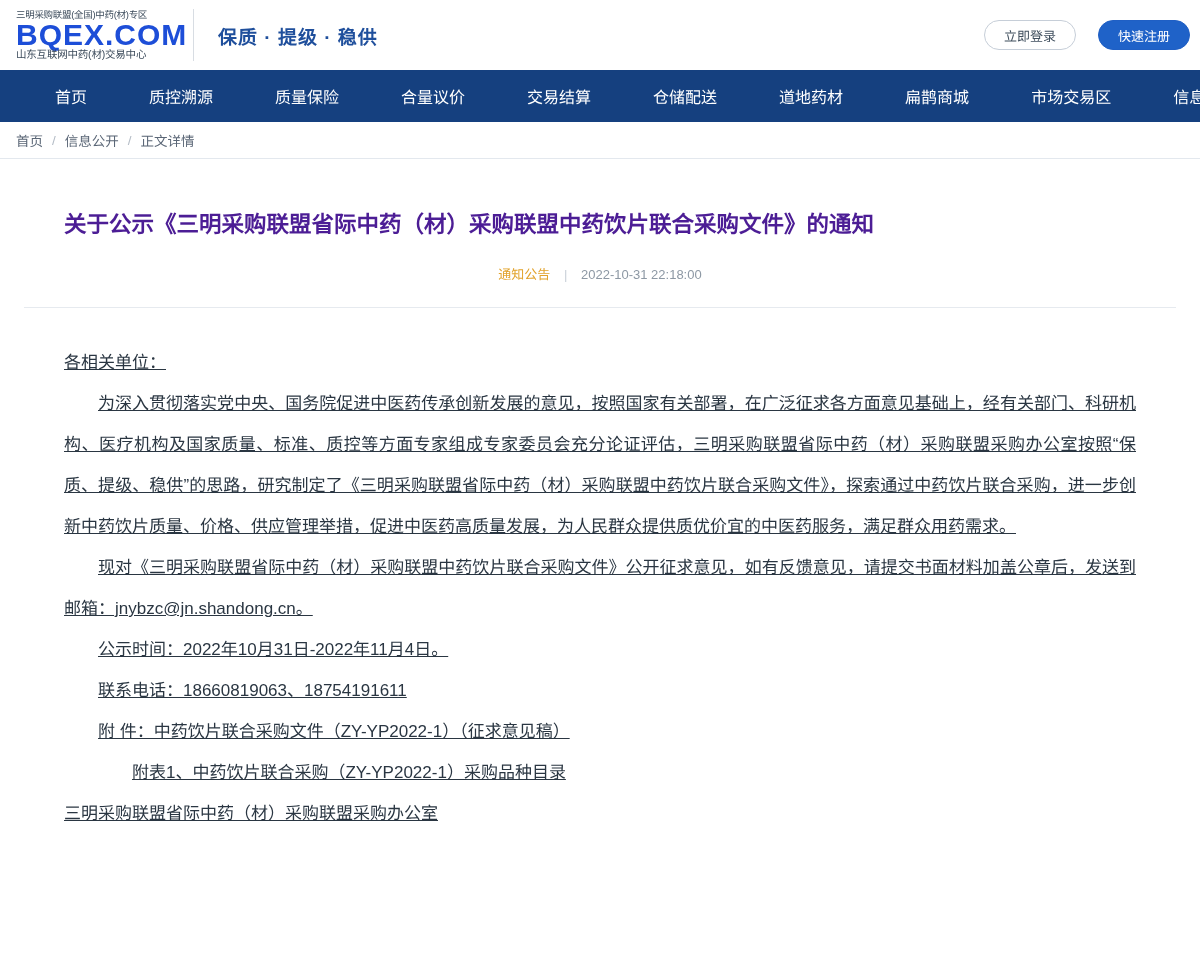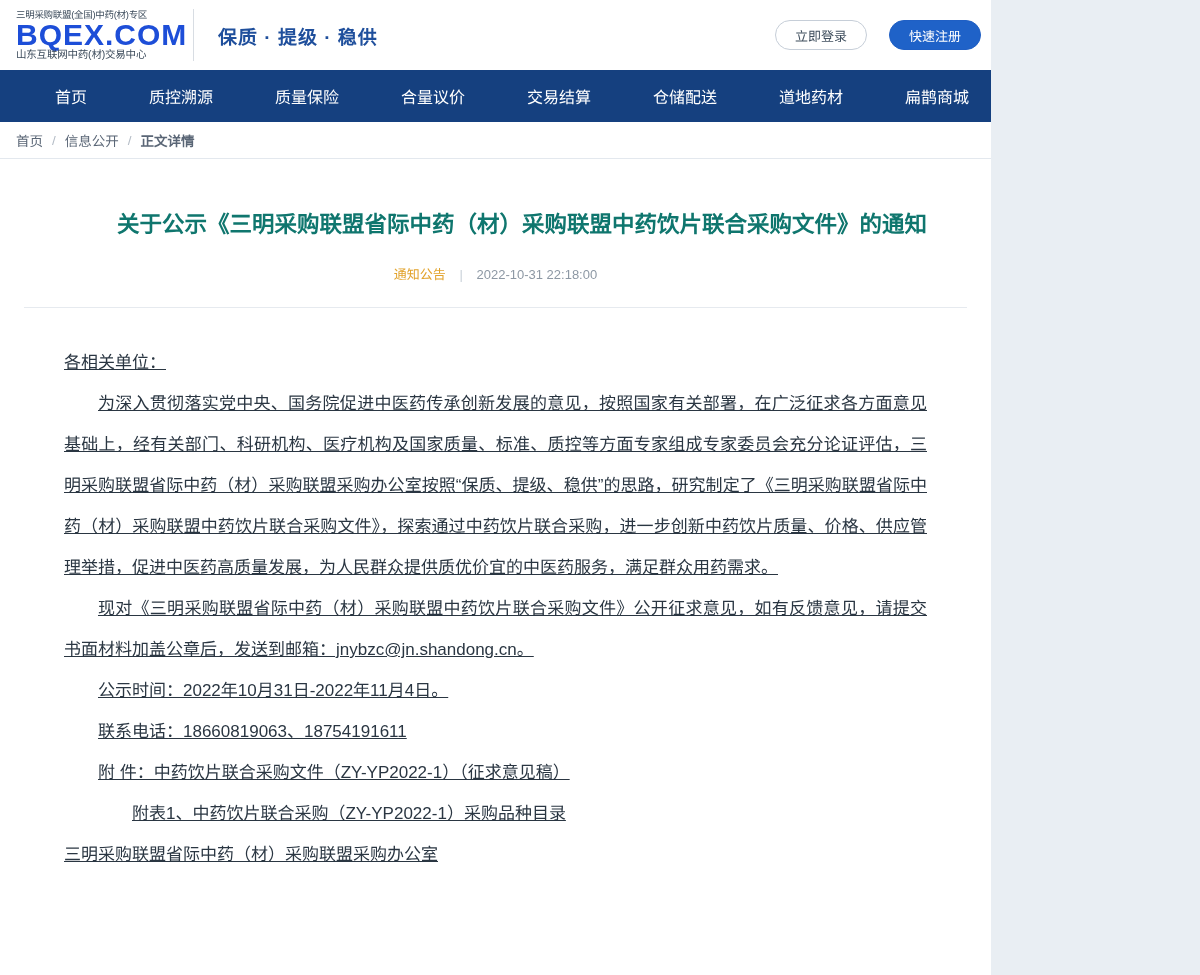--- a/index.html
+++ b/index.html
@@ -3,21 +3,21 @@
 <meta charset="utf-8">
 <style>
   * { box-sizing: border-box; }
   html, body {
     margin: 0;
     padding: 0;
     background: #e9eef3;
     font-family: "Liberation Sans", "DejaVu Sans", sans-serif;
   }
   .page {
-    width: 991px;
+    width: 1200px;
     min-height: 975px;
     background: #ffffff;
     position: relative;
     overflow: hidden;
   }
 
   
   .header {
     height: 70px;
     background: #ffffff;
@@ -127,37 +127,37 @@
     font-size: 13.5px;
     color: #5a6676;
     background: #ffffff;
   }
   .breadcrumb span.sep { margin: 0 9px; color: #b4bcc6; }
   .breadcrumb a {
     color: #5a6676;
     text-decoration: none;
     cursor: pointer;
   }
-  .breadcrumb .current { color: #5a6676; font-weight: bold; }
+  .breadcrumb .current { color: #5a6676; }
 
   
   .content-wrap {
     border-top: 1px solid #e3e8ee;
     padding: 0 24px;
   }
   .article {
     max-width: 1152px;
     margin: 0 auto;
     padding-top: 34px;
   }
   .article-title {
-    text-align: right;
+    text-align: left;
     font-size: 22.5px;
     font-weight: bold;
-    color: #0f766e;
+    color: #4c1d95;
     line-height: 34px;
     padding: 0 40px;
   }
   .article-meta {
     text-align: center;
     margin-top: 22px;
     font-size: 13px;
     color: #8d98a4;
   }
   .article-meta .tag {

